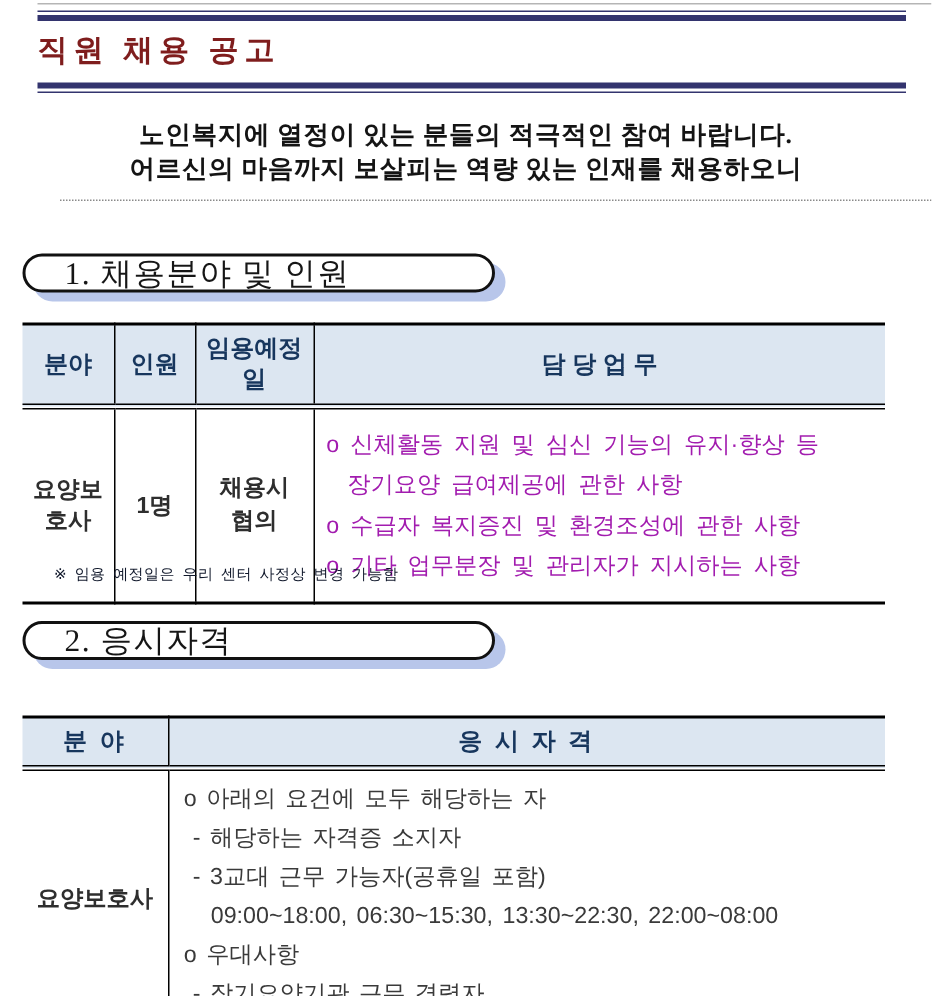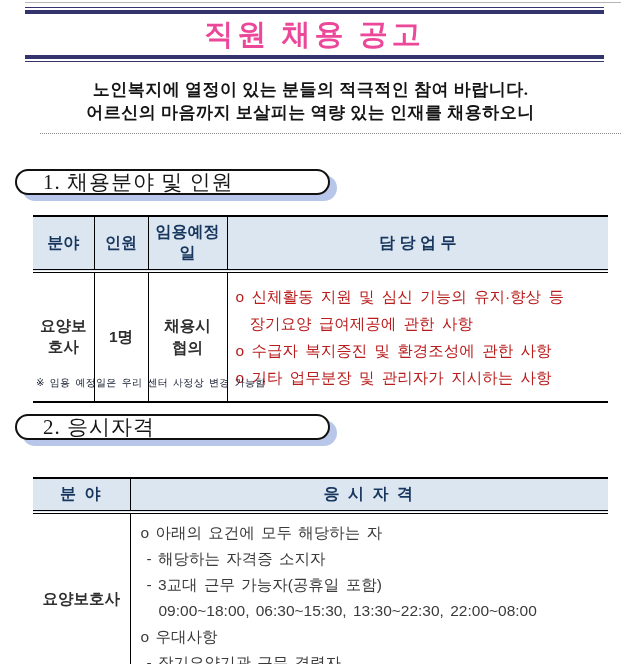--- a/index.html
+++ b/index.html
@@ -12,22 +12,22 @@
   
   .top-hairline { position:absolute; top:2px; left:25px; width:596px; height:1px; background:#b5b5b5; }
 
   
   .banner { position:absolute; top:7px; left:25px; width:579px; }
   .rule-thin  { height:1px; background:#33346e; }
   .rule-thick { height:4px; background:#33346e; margin-top:2px; }
   .rule-thick-b { height:4px; background:#33346e; }
   .rule-thin-b  { height:1px; background:#33346e; margin-top:2px; }
   .page-title {
-    text-align:center; font-family:"Liberation Serif","DejaVu Serif",serif;
-    font-weight:bold; font-size:29px; letter-spacing:4px; color:#ec4899;
+    font-family:"Liberation Serif","DejaVu Serif",serif;
+    font-weight:bold; font-size:20px; letter-spacing:4px; color:#7f1d1d;
     padding:3px 0 4px 0; line-height:34px;
   }
 
   
   .intro {
     position:absolute; top:78px; left:0; width:621px; text-align:center;
     font-family:"Liberation Serif","DejaVu Serif",serif; font-weight:bold;
     font-size:17px; line-height:23px; color:#141414; letter-spacing:0.5px;
   }
   .dotted-divider { position:absolute; top:133px; left:40px; width:581px; border-bottom:1px dotted #8a8a8a; }
@@ -39,35 +39,35 @@
     box-shadow:7px 6px 0 0 #b8c6ea;
     display:flex; align-items:center;
     font-family:"Liberation Serif","DejaVu Serif",serif;
     font-size:21px; color:#161616; letter-spacing:1px;
     padding-left:26px;
   }
   .pill-1 { top:169px; }
   .pill-2 { top:414px; }
 
   
-  table { border-collapse:collapse; table-layout:fixed; position:absolute; left:33px; }
+  table { border-collapse:collapse; table-layout:fixed; position:absolute; left:15px; }
   .tbl-1 { top:215px; width:575px; border-top:2px solid #000; border-bottom:2px solid #000; }
   .tbl-2 { top:477px; width:575px; border-top:2px solid #000; border-bottom:5px double #000; }
   th, td { border:none; }
   td + td, th + th { border-left:1px solid #000; }
   thead th {
     background:#dce6f1; color:#17365d; font-weight:bold; font-size:16px;
     border-bottom:4px double #000; text-align:center; padding:5px 2px;
   }
   .tbl-1 thead th { height:32px; }
   .tbl-2 thead th { height:31px; letter-spacing:2px; }
   .cell-center { text-align:center; vertical-align:middle; font-weight:bold; color:#2e2e2e; font-size:15.5px; }
   .tbl-1 tbody td { height:120px; }
   .duties-cell { padding:10px 4px 10px 8px; vertical-align:middle; }
-  .duty { font-size:15.5px; line-height:27px; color:#b91c1c; word-spacing:3px; }
+  .duty { font-size:15.5px; line-height:27px; color:#a21caf; word-spacing:3px; }
   .duty.indent-1 { padding-left:14px; }
   .appointment { line-height:22px; }
 
   .tbl-2 tbody td { height:137px; vertical-align:middle; }
   .req-cell { padding:6px 4px 8px 8px; }
   .req { font-size:15.5px; line-height:26px; color:#3a3a3a; word-spacing:2px; }
   .req.lv0 { padding-left:2px; }
   .req.lv1 { padding-left:8px; }
   .req.lv2 { padding-left:20px; }
 

